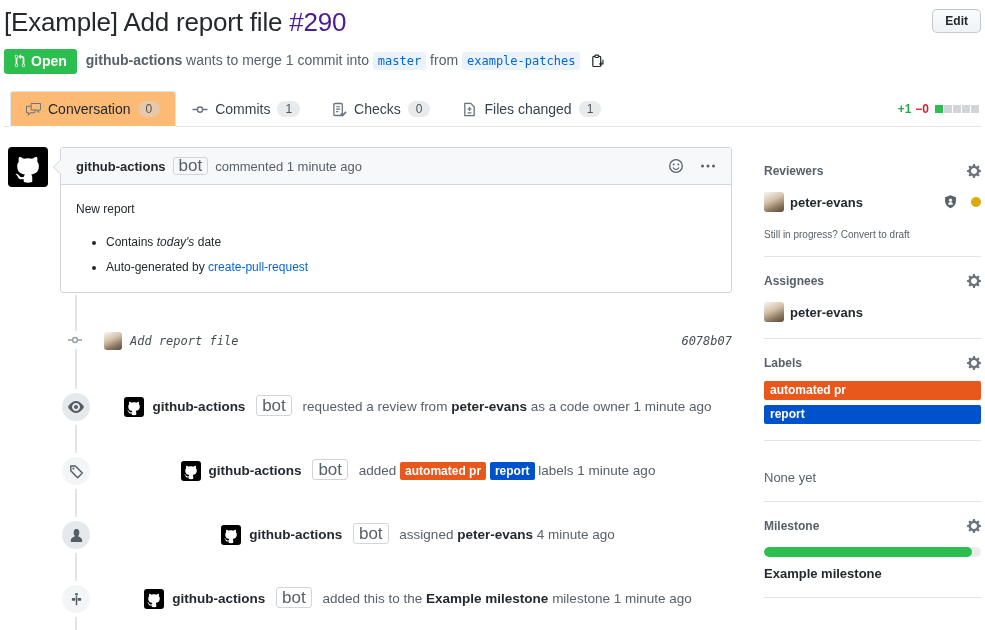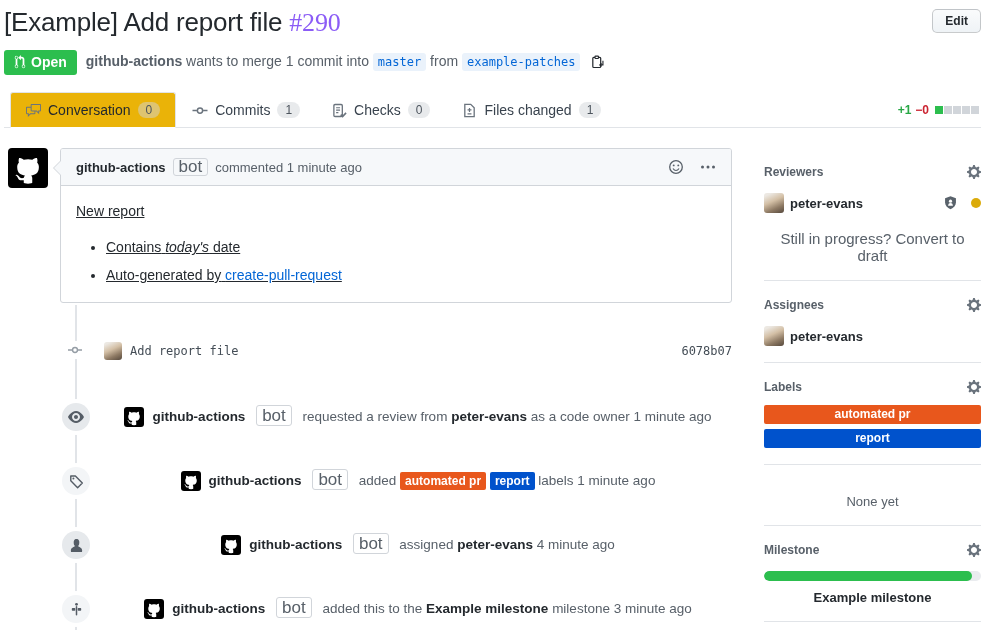--- a/index.html
+++ b/index.html
@@ -8,21 +8,21 @@
     width:985px; height:630px; overflow:hidden;
     background:#fff; color:#24292e;
     font-family:"Liberation Sans", sans-serif;
     -webkit-font-smoothing:antialiased;
   }
   .page { padding:0 4px; }
 
   
   .title-row { display:flex; align-items:flex-start; margin-top:5px; }
   .pr-title { font-size:26px; font-weight:400; margin:0; line-height:34px; letter-spacing:-0.2px; }
-  .pr-number { color:#8b5cf6;font-family:Liberation Serif, serif; }
+  .pr-number { color:#4c1d95; }
   .btn-edit {
     margin-left:auto; margin-top:4px; cursor:pointer;
     font-family:"Liberation Sans",sans-serif; font-size:12px; font-weight:700; color:#24292e;
     padding:4px 12px; border:1px solid rgba(27,31,35,.22); border-radius:5px;
     background:linear-gradient(#fafbfc,#eff3f6);
   }
   .meta-row { display:flex; align-items:center; margin-top:10px; font-size:14px; color:#586069; }
   .state-badge {
     display:inline-flex; align-items:center; gap:5px; flex:none;
     background:#2cbe4e; color:#fff; font-weight:700; font-size:14px;
@@ -36,21 +36,21 @@
   .copy-btn { display:inline-block; vertical-align:-3px; margin-left:6px; color:#24292e; cursor:pointer; }
 
   
   .tabs { display:flex; align-items:center; margin-top:17px; border-bottom:1px solid #e1e4e8; padding-left:6px; }
   .tab {
     display:flex; align-items:center; gap:7px; cursor:pointer;
     padding:9px 15px; font-size:14px; color:#39434e; background:transparent;
     border:1px solid transparent; border-radius:3px 3px 0 0; margin-bottom:-1px;
   }
   .tab svg { color:#6a737d; }
-  .tab.active { background:#eab308; border-color:#e1e4e8; border-bottom-color:#fff; color:#24292e; }
+  .tab.active { background:#fdba74; border-color:#e1e4e8; border-bottom-color:#fff; color:#24292e; }
   .counter {
     background:rgba(209,213,218,.5); color:#4c545d; border-radius:20px;
     padding:1px 8px; font-size:12px; font-weight:400;
   }
   .diffstat { margin-left:auto; display:flex; align-items:center; font-size:12px; font-weight:700; padding-right:2px; }
   .adds { color:#28a745; margin-right:4px; }
   .dels { color:#cb2431; margin-right:5px; }
   .block { width:8px; height:8px; margin-left:1px; display:inline-block; }
 
   
@@ -74,34 +74,34 @@
     background:#f6f8fa; border-bottom:1px solid #d1d5da; border-radius:2px 2px 0 0;
     padding:9px 15px; display:flex; align-items:center; font-size:13px; color:#586069;
   }
   .author { font-weight:700; color:#24292e; cursor:pointer; }
   .bot-badge {
     border:1px solid #d1d5da; border-radius:3px; padding:0 5px; line-height:16px;
     font-size:17px; color:#586069; margin:0 7px; background:transparent;
   }
   .header-actions { margin-left:auto; display:flex; align-items:center; gap:16px; color:#586069; }
   .header-actions svg { cursor:pointer; }
-  .comment-body { padding:15px; font-size:14px; line-height:1.5;text-decoration:underline; }
+  .comment-body { padding:15px; font-size:12px; line-height:1.5; }
   .comment-body p { margin:0; }
   .comment-body ul { margin:15px 0 1px; padding-left:30px; }
   .comment-body li { margin-bottom:7px; }
   .comment-body li:last-child { margin-bottom:0; }
   .body-link { color:#0366d6; text-decoration:none; cursor:pointer; }
 
   
   .timeline { position:relative; margin-top:38px; }
   .timeline::before {
     content:""; position:absolute; left:71px; top:-36px; bottom:-40px;
     width:2px; background:#e1e4e8;
   }
-  .commit-row { display:flex; align-items:center; position:relative; padding-left:100px; margin-bottom:42px; min-height:20px; }
+  .commit-row { display:flex; align-items:center; position:relative; padding-left:100px; margin-bottom:42px; min-height:20px;font-style:italic; }
   .cicon { position:absolute; left:61px; top:0px; color:#959da5; background:#fff; padding:2px 0; line-height:0; }
   .mono { font-family:"DejaVu Sans Mono","Liberation Mono",monospace; font-size:12px; color:#444d56; }
   .commit-msg { margin-left:8px; cursor:pointer; }
   .commit-sha { margin-left:auto; cursor:pointer; }
   .avatar18 { width:18px; height:18px; border-radius:3px; flex:none; cursor:pointer; }
   .avatar20 { width:20px; height:20px; border-radius:3px; flex:none; cursor:pointer; }
   .photo { background:linear-gradient(155deg,#ece8e2 12%,#d3bfa5 42%,#8d7963 72%,#55483c 100%); }
   .octo20 { background:#000; display:flex; align-items:center; justify-content:center; }
 
   .event-row { display:flex; align-items:center; position:relative; padding-left:100px; margin-bottom:36px; min-height:28px; font-size:13.5px; color:#586069;justify-content:center; }
@@ -110,28 +110,28 @@
     display:flex; align-items:center; justify-content:center; color:#555d66;
     box-shadow:0 0 0 4px #fff;
   }
   .badge.gray { background:#e6e9ec; }
   .badge.light { background:#f3f5f7; }
   .event-text { margin-left:8px; line-height:22px; }
   .event-text .strong { color:#24292e; font-weight:700; cursor:pointer; }
   .chip { color:#fff; font-weight:700; font-size:12px; padding:2px 5px; border-radius:2px; cursor:pointer; white-space:nowrap; }
 
   
-  .side-section { padding:16px 0; border-bottom:1px solid #e1e4e8;text-align:center; }
+  .side-section { padding:16px 0; border-bottom:1px solid #e1e4e8; }
   .side-head { display:flex; align-items:center; font-size:12px; font-weight:700; color:#586069; }
   .gear { margin-left:auto; color:#6a737d; cursor:pointer; line-height:0; }
   .user-row { display:flex; align-items:center; margin-top:13px; font-size:13px; font-weight:700; color:#24292e; }
   .user-row .uname { margin-left:6px; cursor:pointer; }
   .review-state { margin-left:auto; display:flex; align-items:center; }
   .dot { width:10px; height:10px; border-radius:50%; margin-left:13px; }
-  .hint { margin-top:17px; font-size:15px; color:#586069; cursor:pointer; }
+  .hint { margin-top:17px; font-size:10px; color:#586069; cursor:pointer; }
   .label-bar {
     margin-top:5px; padding:2px 6px 3px; border-radius:2px;
     color:#fff; font-weight:700; font-size:12px; cursor:pointer;
   }
   .labels-wrap { margin-top:10px; }
   .empty-text { margin-top:13px; font-size:13px; color:#586069; }
   .progress { margin-top:13px; height:10px; background:#eaecef; border-radius:5px; overflow:hidden; }
   .progress-fill { height:100%; border-radius:5px; background:#2cbe4e; }
   .milestone-name { margin-top:9px; font-size:13px; font-weight:700; color:#24292e; cursor:pointer; }
 </style>
@@ -356,21 +356,21 @@
           <div class="avatar20 octo20">
               <svg width="18" height="18" viewBox="0 0 16 16">
                 <use href="#octomark"></use>
               </svg>
             </div>
           <span class="event-text">
             <span class="strong">github-actions</span>
             <span class="bot-badge">bot</span>
             <span>added this to the</span>
             <span class="strong">Example milestone</span>
-            <span>milestone 3 minute ago</span>
+            <span>milestone 1 minute ago</span>
           </span>
         </div>
 
       </div>
     </main>
 
     <aside class="sidebar">
 
       <section class="side-section">
         <div class="side-head">

